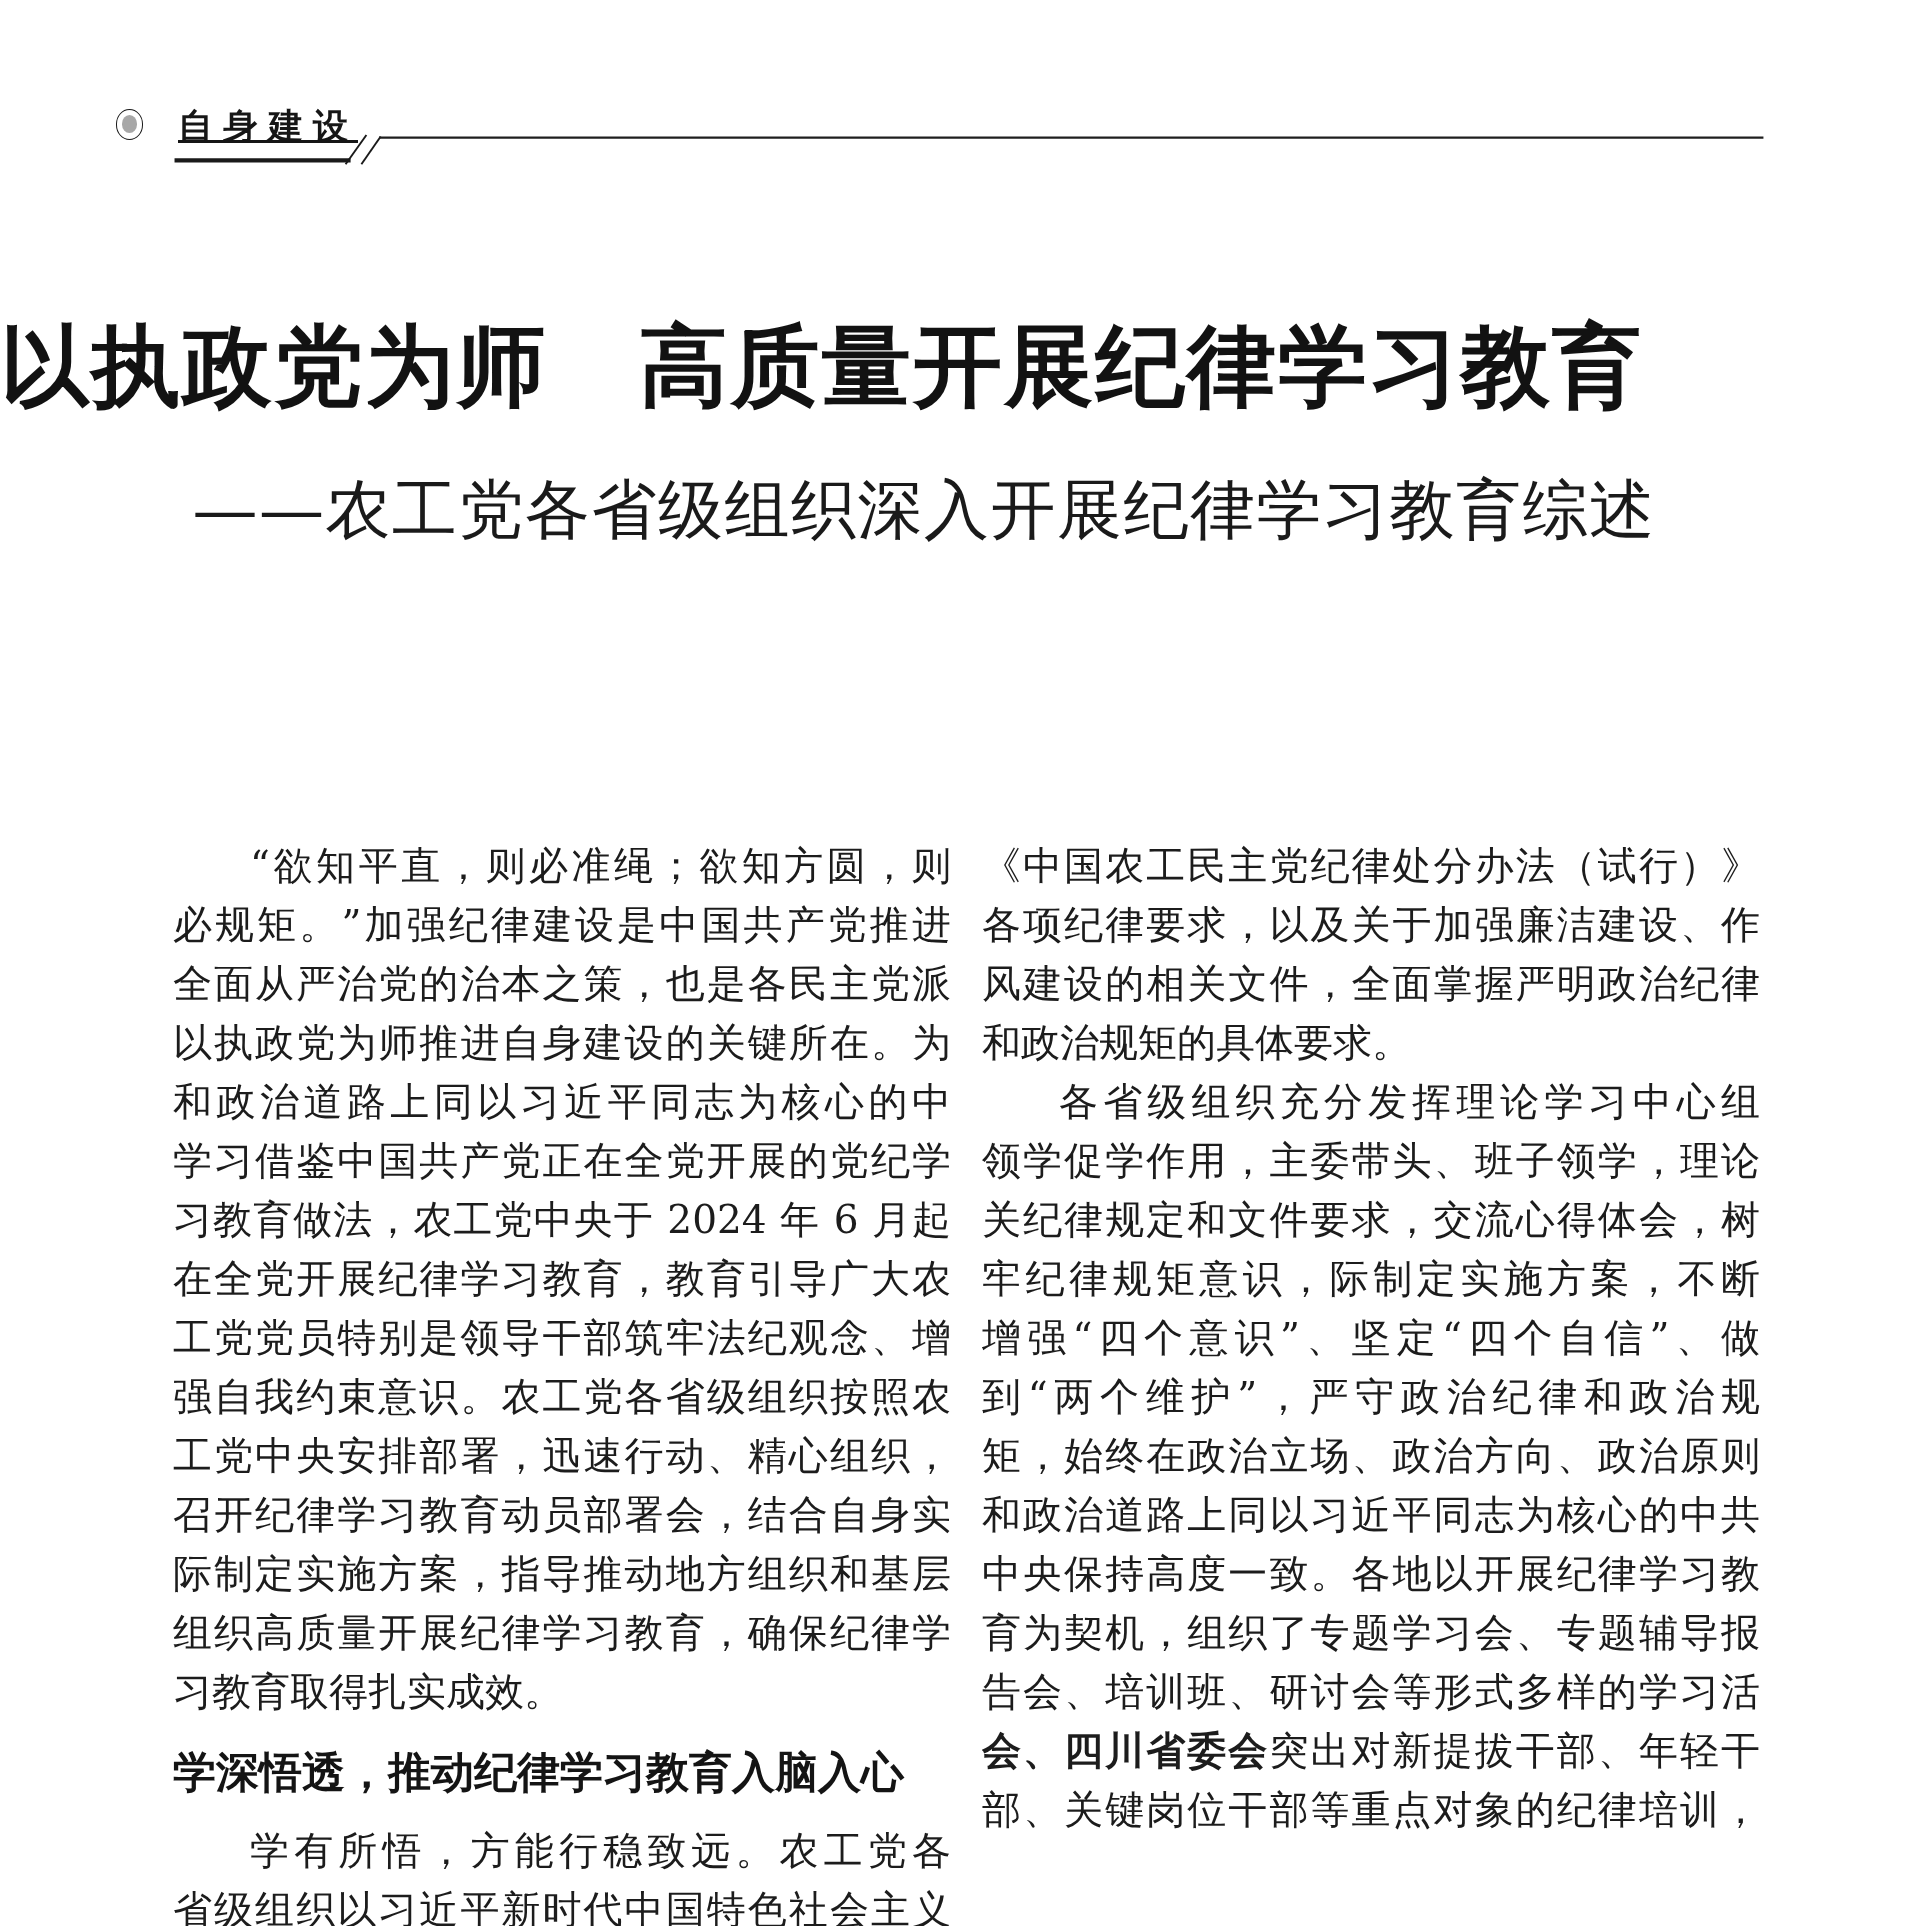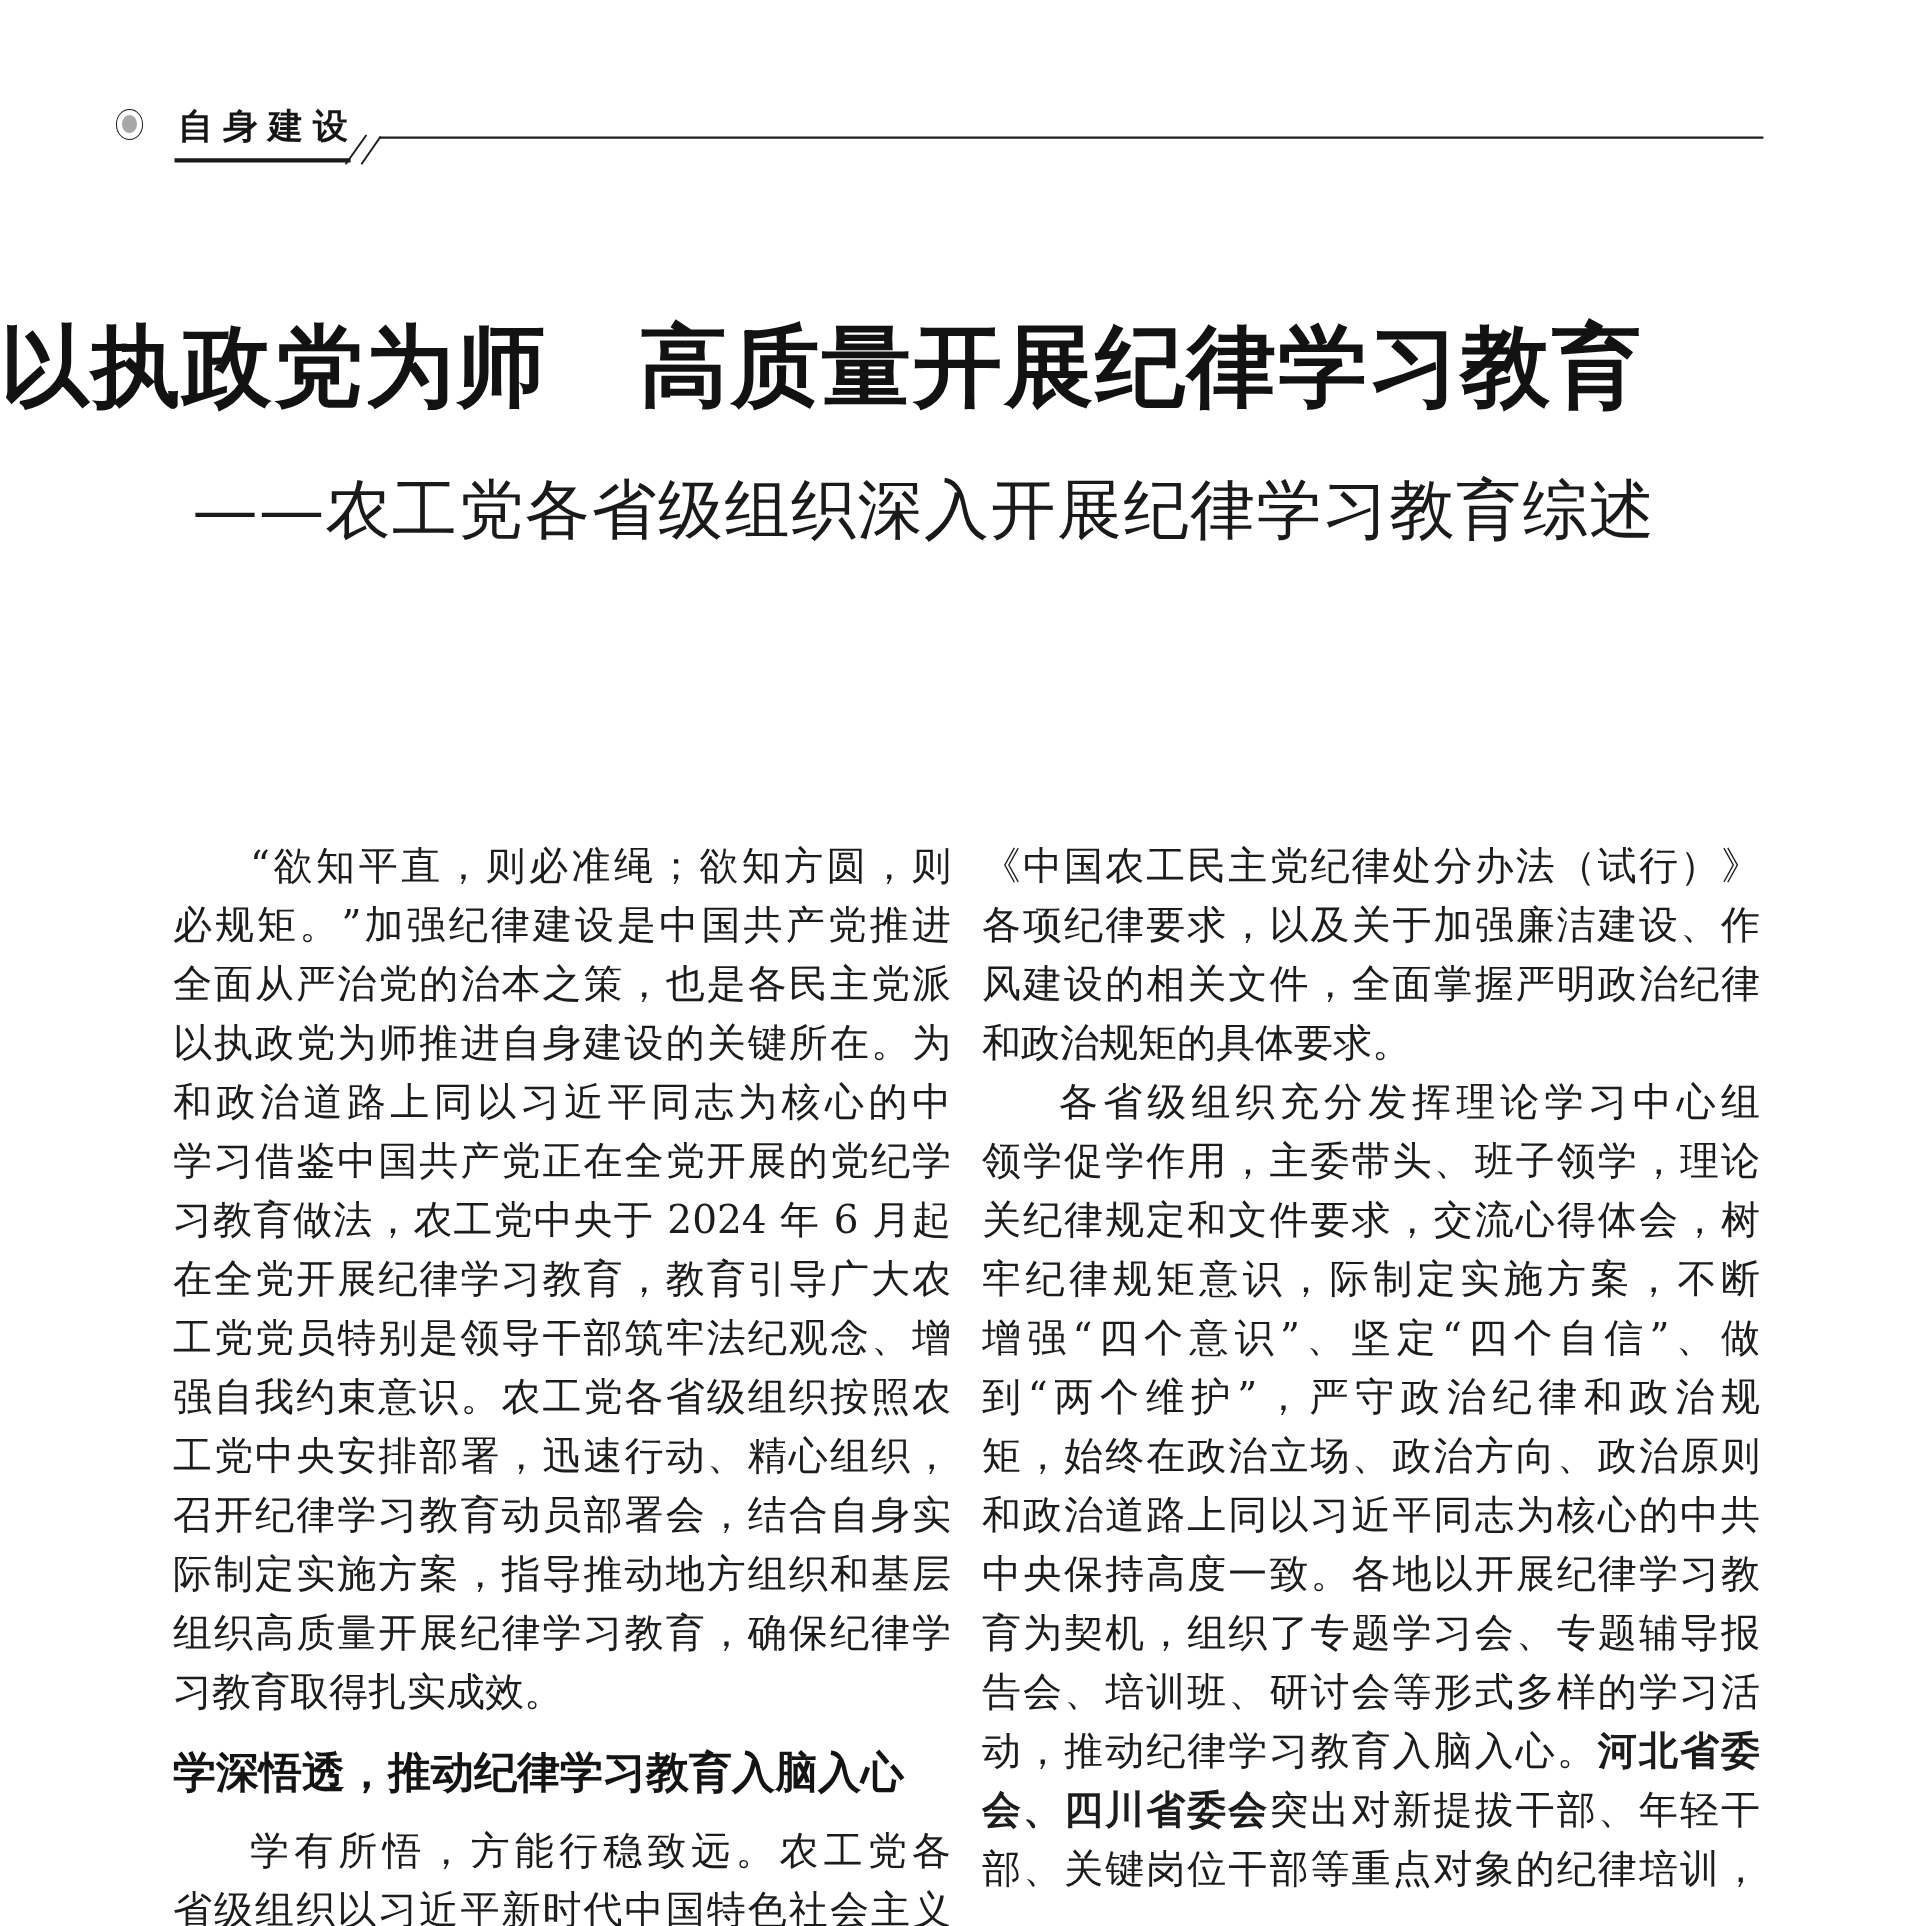--- a/index.html
+++ b/index.html
@@ -32,20 +32,21 @@
   }
   .section-label {
     left: 178px; top: 105px;
     font-family: "DejaVu Serif", serif;
     font-weight: 700;
     font-size: 35px;
     line-height: 42px;
     letter-spacing: 10px;
     color: #161616;
     white-space: nowrap;
+    text-decoration: underline;
   }
   .decor-svg { left: 0; top: 0; }
 
   
   .article-title {
     left: 0; top: 308px; width: 1537px;
     text-align: center;
     white-space: nowrap;
   }
   .article-title .inner {
@@ -158,17 +159,16 @@
     <div class="line"><span>领学促学作用，主委带头、班子领学，理论</span></div>
     <div class="line"><span>关纪律规定和文件要求，交流心得体会，树</span></div>
     <div class="line"><span>牢纪律规矩意识，际制定实施方案，不断</span></div>
     <div class="line"><span>增强“四个意识”、坚定“四个自信”、做</span></div>
     <div class="line"><span>到“两个维护”，严守政治纪律和政治规</span></div>
     <div class="line"><span>矩，始终在政治立场、政治方向、政治原则</span></div>
     <div class="line"><span>和政治道路上同以习近平同志为核心的中共</span></div>
     <div class="line"><span>中央保持高度一致。各地以开展纪律学习教</span></div>
     <div class="line"><span>育为契机，组织了专题学习会、专题辅导报</span></div>
     <div class="line"><span>告会、培训班、研讨会等形式多样的学习活</span></div>
-    <div class="line"><span>动，推动纪律学习教育入脑入心。</span><span class="b">河北省委</span></div>
     <div class="line"><span class="b">会、四川省委会</span><span>突出对新提拔干部、年轻干</span></div>
     <div class="line"><span>部、关键岗位干部等重点对象的纪律培训，</span></div>
   </div>
 
 
 </body></html>

